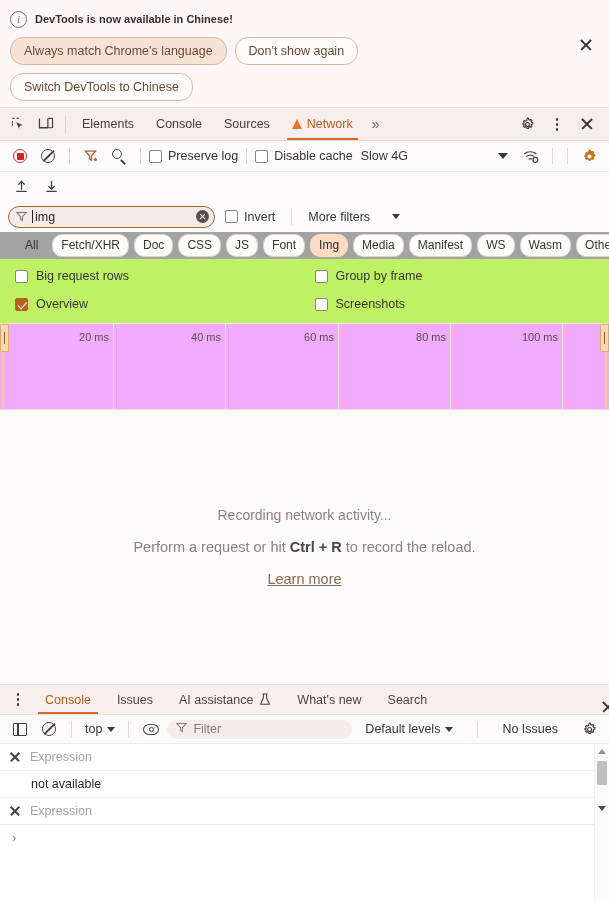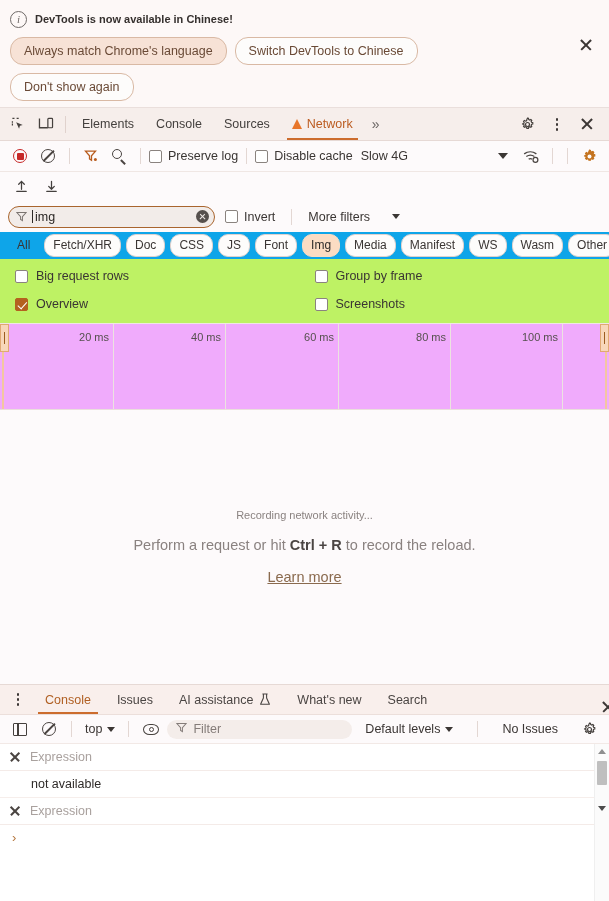--- a/index.html
+++ b/index.html
@@ -134,21 +134,21 @@
   .fb-clear:before, .fb-clear:after {
     content:""; position:absolute; width:7px; height:1.4px; background:#f2ece9;
   }
   .fb-clear { position:relative; }
   .fb-clear:before { transform:rotate(45deg); }
   .fb-clear:after { transform:rotate(-45deg); }
   .morefilters { display:flex; align-items:center; gap:22px; font-size:12.5px; color:#3a3533; cursor:pointer; }
   .caret-sm { width:0;height:0;border-left:4.5px solid transparent;border-right:4.5px solid transparent;border-top:5.5px solid #3b3634; }
 
   
-  .chips { height:27px; flex:0 0 auto; display:flex; align-items:center; padding:0 8px; gap:5px; background:#0ea5e9; }
+  .chips { height:27px; flex:0 0 auto; display:flex; align-items:center; padding:0 16px; gap:5px; background:#a3a3a3; }
   .chip {
     border:1px solid #ded2ce; border-radius:10px; background:#fdfcfb;
     padding:2px 8px; font-size:12px; color:#3a3533; cursor:pointer; white-space:nowrap;
     line-height:1.4;
   }
   .chip.plain { border-color:transparent; background:transparent; }
   .chip.selected { background:#fbdcc3; border-color:#fbdcc3; color:#2f2b29; }
 
   
   .setpane { flex:0 0 auto; background:#bef264; padding:6px 0 8px 4px; border-bottom:1px solid #f0e7e4; }
@@ -169,21 +169,21 @@
   }
   .ov-handle i { width:1.5px; height:12px; background:#9c5c20; display:block; }
   .ov-edge { position:absolute; top:0; bottom:0; width:2px; background:#f3c79f; }
 
   
   .empty {
     flex:1 1 auto; display:flex; flex-direction:column;
     align-items:center; justify-content:center; gap:16px;
     background:#fdfafb; color:#8b8381;
   }
-  .empty-l1 { font-size:11px; color:#8a8280; }
+  .empty-l1 { font-size:14px; color:#8a8280; }
   .empty-l2 { font-size:14.5px; color:#8a8280; }
   .empty-l2 b { color:#4b4543; font-weight:bold; }
   .empty-link { font-size:14.5px; color:#8a6a4e; text-decoration:underline; cursor:pointer; }
 
   
   .drawer { flex:0 0 auto; height:217px; display:flex; flex-direction:column; border-top:1px solid #e6d9d5; background:#fdfafb; }
   .drawer-tabs {
     height:30px; flex:0 0 auto; display:flex; align-items:center;
     background:#f9efec; border-bottom:1px solid #ecdfdb; padding-left:4px; position:relative;
   }
@@ -238,22 +238,22 @@
 
 <div id="app">
 
   <div class="infobar">
     <div class="infobar-row1">
       <div class="info-icon">i</div>
       <div class="infobar-text">DevTools is now available in Chinese!</div>
     </div>
     <div class="infobar-btns">
       <div class="pill primary">Always match Chrome's language</div>
+      <div class="pill">Don't show again</div>
       <div class="pill">Switch DevTools to Chinese</div>
-      <div class="pill">Don't show again</div>
     </div>
     <div class="infobar-close">
       <span class="xglyph"></span>
     </div>
   </div>
 
   <div class="tabbar">
     <div class="tb-icon">
       <svg width="15" height="15" viewBox="0 0 16 16">
         <path d="M1.5 1.5h3M6 1.5h3M1.5 6v-1.5M1.5 9v-2" stroke="#45403d" stroke-width="1.3" fill="none" stroke-dasharray="2.2 1.6"></path>

